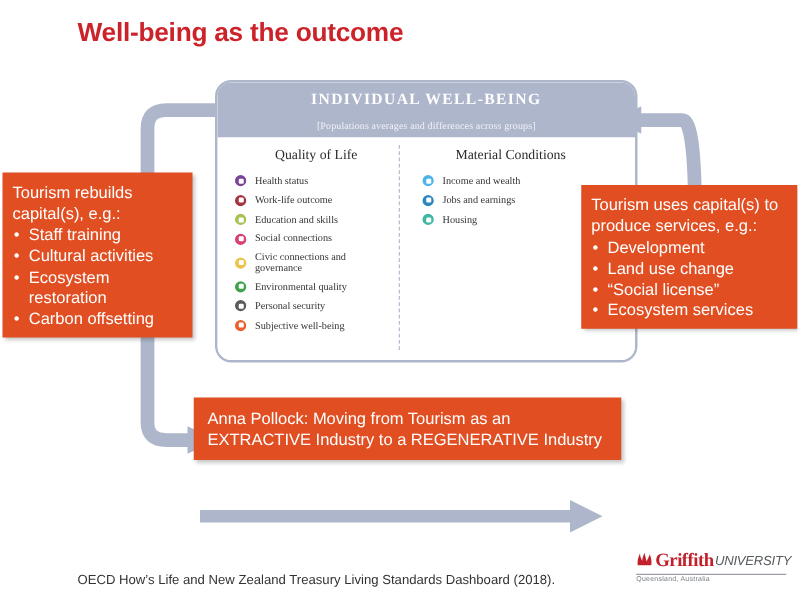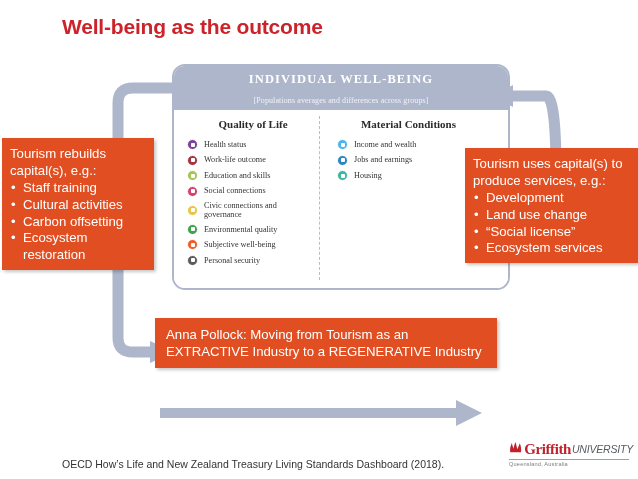--- a/index.html
+++ b/index.html
@@ -42,21 +42,21 @@
     padding-top:8px;box-sizing:border-box;
   }
   .divider{
     position:absolute;left:145px;top:6px;bottom:8px;width:0;
     border-left:1px dashed #b7bdcf;
   }
   .col{box-sizing:border-box;}
   .col-left{width:145px;padding-left:13px;}
   .col-right{width:189px;padding-left:18px;}
   .col-head{
-    font-family:"Liberation Serif", serif;font-weight:bold;font-size:11px;
+    font-family:"Liberation Serif", serif;font-weight:normal;font-size:11px;
     color:#2b2b2b;text-align:center;margin:0 0 9px 0;
   }
   .col-right .col-head{padding-right:28px;}
   .item{display:flex;align-items:center;margin-bottom:4.5px;}
   .bullet-ico{
     width:11px;height:11px;border-radius:50%;flex:0 0 11px;margin-right:6px;
     position:relative;border:1.5px solid #fff;box-sizing:border-box;
   }
   .bullet-ico::after{
     content:"";position:absolute;left:50%;top:50%;width:4px;height:4px;
@@ -156,26 +156,26 @@
         </div>
         <div class="item">
           <span class="bullet-ico" style="background: rgb(232, 197, 71);"></span>
           <span class="item-label" style="max-width:112px">Civic connections and governance</span>
         </div>
         <div class="item">
           <span class="bullet-ico" style="background: rgb(63, 163, 77);"></span>
           <span class="item-label">Environmental quality</span>
         </div>
         <div class="item">
+          <span class="bullet-ico" style="background: rgb(91, 91, 91);"></span>
+          <span class="item-label">Personal security</span>
+        </div>
+        <div class="item">
           <span class="bullet-ico" style="background: rgb(232, 96, 44);"></span>
           <span class="item-label">Subjective well-being</span>
-        </div>
-        <div class="item">
-          <span class="bullet-ico" style="background: rgb(91, 91, 91);"></span>
-          <span class="item-label">Personal security</span>
         </div>
       </div>
 
       <div class="col col-right">
         <div class="col-head">Material Conditions</div>
         <div class="item">
           <span class="bullet-ico" style="background: rgb(79, 179, 232);"></span>
           <span class="item-label">Income and wealth</span>
         </div>
         <div class="item">
@@ -188,22 +188,22 @@
         </div>
       </div>
     </div>
   </div>
 
   <div class="callout" id="callout-left">
     <div class="lead">Tourism rebuilds capital(s), e.g.:</div>
     <ul>
       <li>Staff training</li>
       <li>Cultural activities</li>
+      <li>Ecosystem restoration</li>
       <li>Carbon offsetting</li>
-      <li>Ecosystem restoration</li>
     </ul>
   </div>
 
   <div class="callout" id="callout-right">
     <div class="lead">Tourism uses capital(s) to produce services, e.g.:</div>
     <ul>
       <li>Development</li>
       <li>Land use change</li>
       <li>“Social license”</li>
       <li>Ecosystem services</li>

